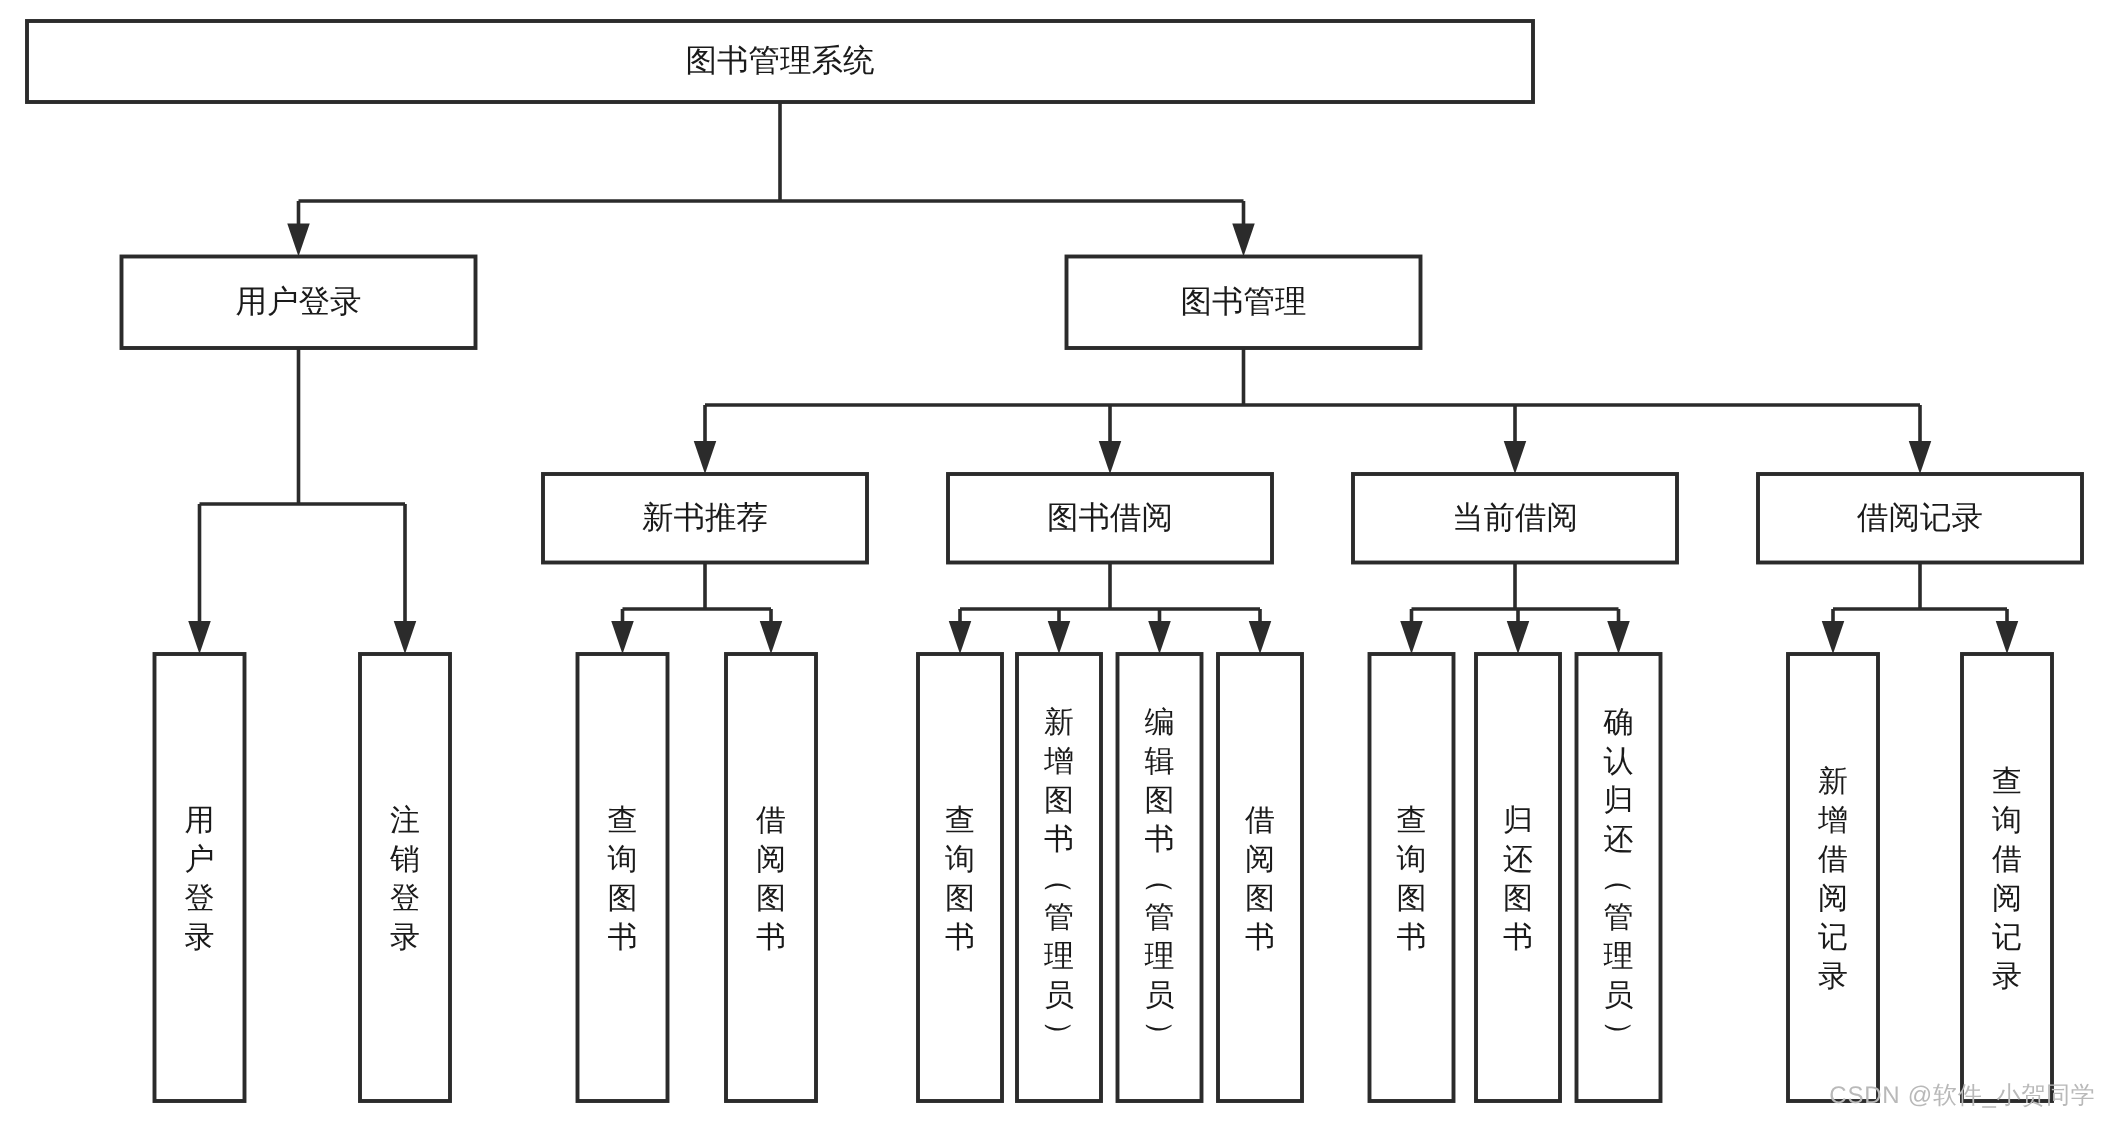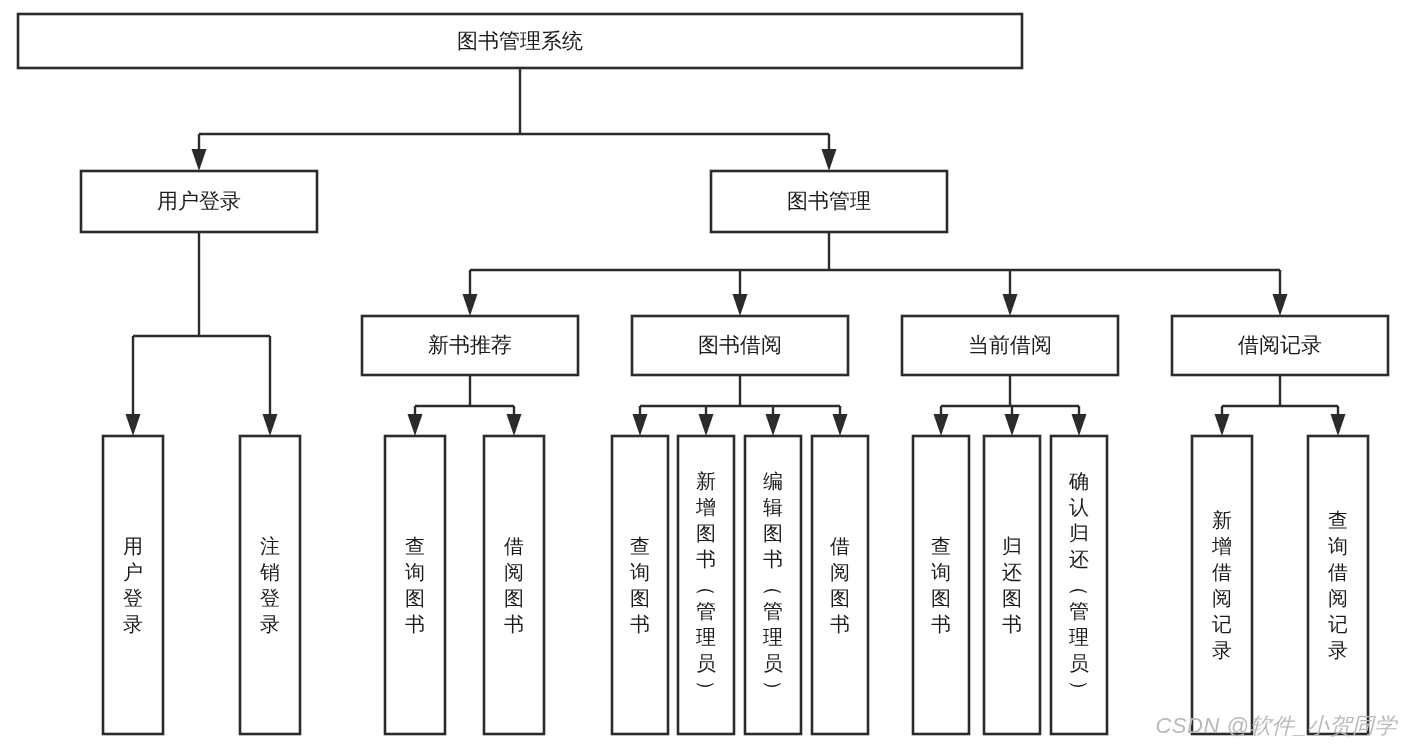--- a/index.html
+++ b/index.html
@@ -50,26 +50,25 @@
   }
   .arrow-head {
     fill: #2b2b2b;
     stroke: none;
   }
   .watermark {
     position: absolute;
     right: 8px;
     bottom: 6px;
     font-family: "Liberation Sans", "DejaVu Sans", sans-serif;
-    font-size: 22px;
+    font-size: 16px;
     color: #b9b9b9;
     letter-spacing: 0.5px;
     white-space: nowrap;
     user-select: none;
-    font-style: italic;
   }
 </style>
 </head>
 <body>
 
 <div id="stage">
   <svg id="diagram-svg" viewBox="0 0 1405 747">
     <g id="connector-layer">
         <line x1="520" y1="68" x2="520" y2="134" class="connector"></line>
         <line x1="199" y1="134" x2="829" y2="134" class="connector"></line>

